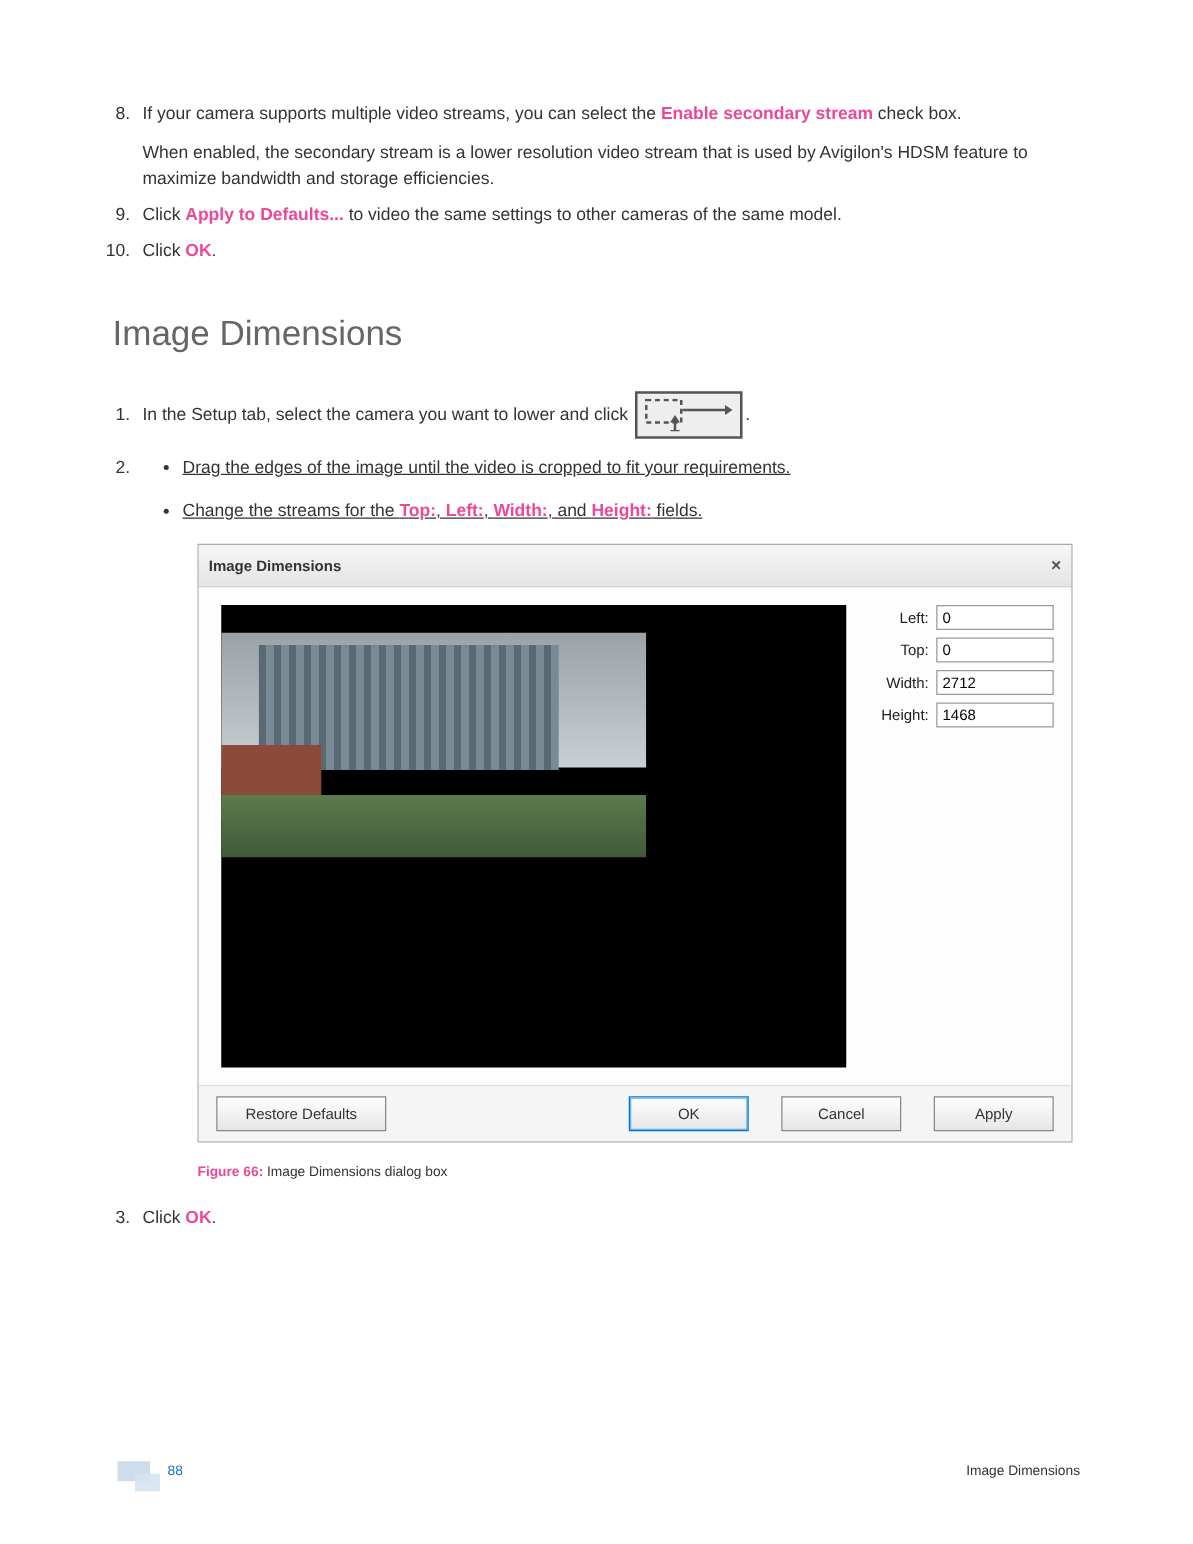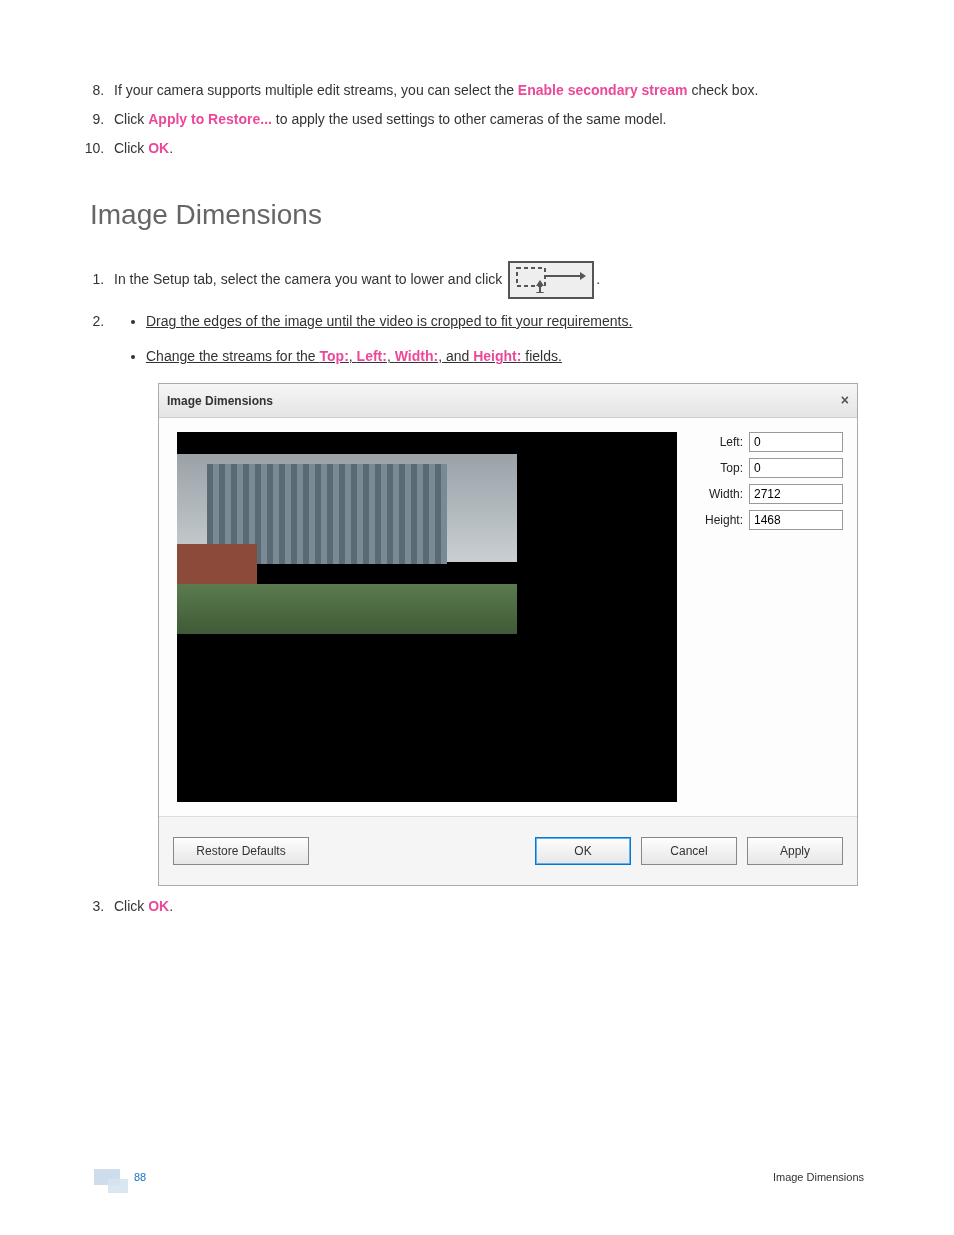--- a/index.html
+++ b/index.html
@@ -22,43 +22,44 @@
 .dlg-preview{width:500px;height:370px;background:#000;position:relative;}
 .dlg-img{position:absolute;left:0;top:22px;width:340px;height:180px;overflow:hidden;}
 .sky{position:absolute;left:0;top:0;right:0;height:60%;background:linear-gradient(#9aa2a8,#c9cfd2);}
 .bld{position:absolute;left:30px;top:10px;width:240px;height:100px;background:repeating-linear-gradient(90deg,#5a6a75 0 6px,#7a8a95 6px 12px);}
 .grn{position:absolute;left:0;bottom:0;right:0;height:50px;background:linear-gradient(#5b7b4e,#3f5a38);}
 .brk{position:absolute;left:0;bottom:30px;width:80px;height:60px;background:#8c4a3a;}
 .dlg-fields{flex:1;padding-left:18px;}
 .fld{display:flex;align-items:center;margin-bottom:6px;}
 .fld label{width:48px;text-align:right;margin-right:6px;font-size:12px;color:#222;}
 .fld input{width:84px;border:1px solid #999;padding:2px 4px;font-size:12px;background:#fff;}
-.dlg-buttons{display:flex;justify-content:flex-end;gap:10px;padding:20px 14px;border-top:1px solid #ddd;background:#f5f5f5;}
+.dlg-buttons{display:flex;justify-content:flex-end;gap:26px;padding:8px 14px;border-top:1px solid #ddd;background:#f5f5f5;}
 .dlg-buttons .btn{min-width:70px;padding:4px 12px;border:1px solid #888;background:linear-gradient(#fefefe,#e6e6e6);font-size:12px;text-align:center;cursor:pointer;}
 .dlg-buttons .btn.default{border:1px solid #0078d7;box-shadow:0 0 0 1px #66afe9 inset;}
 .dlg-buttons .btn.left{margin-right:auto;min-width:110px;}
 .figcap{font-size:11px;color:#333;margin:16px 0 16px 44px;}
 .figcap b{font-weight:700;}
 .footer{position:absolute;left:90px;right:90px;bottom:52px;display:flex;justify-content:space-between;align-items:flex-start;font-size:11px;}
 .footer .pg{color:#1a73c7;margin-left:44px;}
 .footer .ft{color:#333;}
 .sq{position:absolute;left:94px;bottom:50px;width:26px;height:16px;background:#b9cfe3;opacity:.7;}
 .sq2{position:absolute;left:108px;bottom:42px;width:20px;height:14px;background:#d6e3ef;opacity:.9;}
 </style>
 </head>
 <body>
 
 <div class="page">
 
   <ol class="mainlist" start="8">
     <li>
-      <span>If your camera supports multiple edit streams, you can select the </span><b>Enable secondary stream</b><span> check box.</span>
+      <span>If your camera supports multiple video streams, you can select the </span><b>Enable secondary stream</b><span> check box.</span>
+      <p>When enabled, the secondary stream is a lower resolution video stream that is used by Avigilon's HDSM feature to maximize bandwidth and storage efficiencies.</p>
     </li>
     <li>
-      <span>Click </span><b>Apply to Restore...</b><span> to apply the used settings to other cameras of the same model.</span>
+      <span>Click </span><b>Apply to Defaults...</b><span> to video the same settings to other cameras of the same model.</span>
     </li>
     <li>
       <span>Click </span><b>OK</b><span>.</span>
     </li>
   </ol>
 
   <h2 class="section">Image Dimensions</h2>
 
 
   <ol class="mainlist" start="1">
@@ -114,20 +115,21 @@
           </div>
         </div>
         <div class="dlg-buttons">
           <div class="btn left">Restore Defaults</div>
           <div class="btn default">OK</div>
           <div class="btn">Cancel</div>
           <div class="btn">Apply</div>
         </div>
       </div>
 
+      <div class="figcap"><b>Figure 66:</b><span> Image Dimensions dialog box</span></div>
     </li>
     <li>
       <span>Click </span><b>OK</b><span>.</span>
     </li>
   </ol>
 
   <div class="sq"></div>
   <div class="sq2"></div>
   <div class="footer">
     <span class="pg">88</span>

